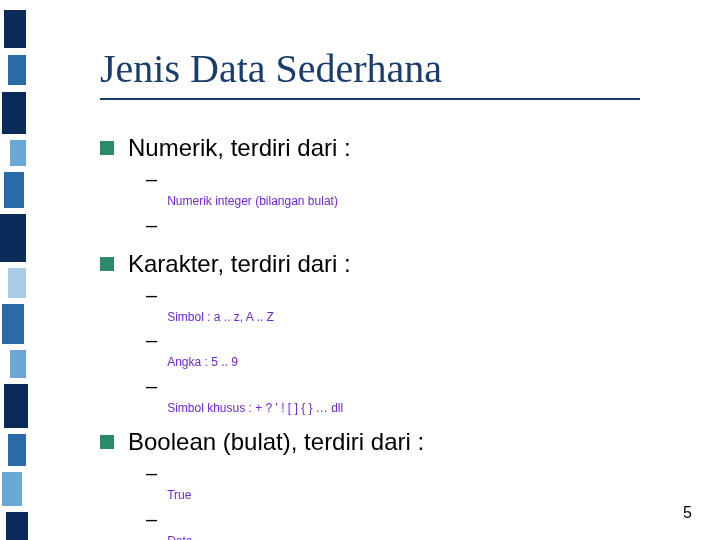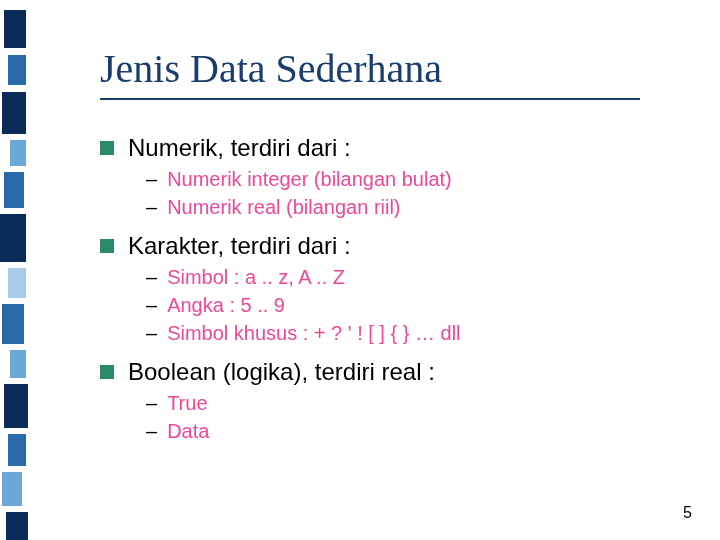--- a/index.html
+++ b/index.html
@@ -66,23 +66,24 @@
     align-items: flex-start;
     margin-bottom: 2px;
   }
   .dash {
     font-size: 20px;
     color: #000;
     margin-right: 10px;
     line-height: 1.3;
   }
   .sub-text {
-    font-size: 20px;
-    color: #ec4899;
+    font-size: 12px;
+    color: #6d28d9;
     line-height: 1.3;
+    margin-top: 28px;
   }
   .page-number {
     position: absolute;
     right: 28px;
     bottom: 18px;
     font-size: 16px;
     color: #000;
   }
 </style>
 </head>
@@ -114,21 +115,20 @@
     <div class="square"></div>
     <div class="bullet-text">Numerik, terdiri dari :</div>
   </div>
   <div class="sub-list">
     <div class="sub-row">
       <div class="dash">–</div>
       <div class="sub-text">Numerik integer (bilangan bulat)</div>
     </div>
     <div class="sub-row">
       <div class="dash">–</div>
-      <div class="sub-text">Numerik real (bilangan riil)</div>
     </div>
   </div>
 
   <div class="bullet-row">
     <div class="square"></div>
     <div class="bullet-text">Karakter, terdiri dari :</div>
   </div>
   <div class="sub-list">
     <div class="sub-row">
       <div class="dash">–</div>
@@ -139,21 +139,21 @@
       <div class="sub-text">Angka : 5 .. 9</div>
     </div>
     <div class="sub-row">
       <div class="dash">–</div>
       <div class="sub-text">Simbol khusus : + ? ' ! [ ] { } … dll</div>
     </div>
   </div>
 
   <div class="bullet-row">
     <div class="square"></div>
-    <div class="bullet-text">Boolean (logika), terdiri real :</div>
+    <div class="bullet-text">Boolean (bulat), terdiri dari :</div>
   </div>
   <div class="sub-list">
     <div class="sub-row">
       <div class="dash">–</div>
       <div class="sub-text">True</div>
     </div>
     <div class="sub-row">
       <div class="dash">–</div>
       <div class="sub-text">Data</div>
     </div>

